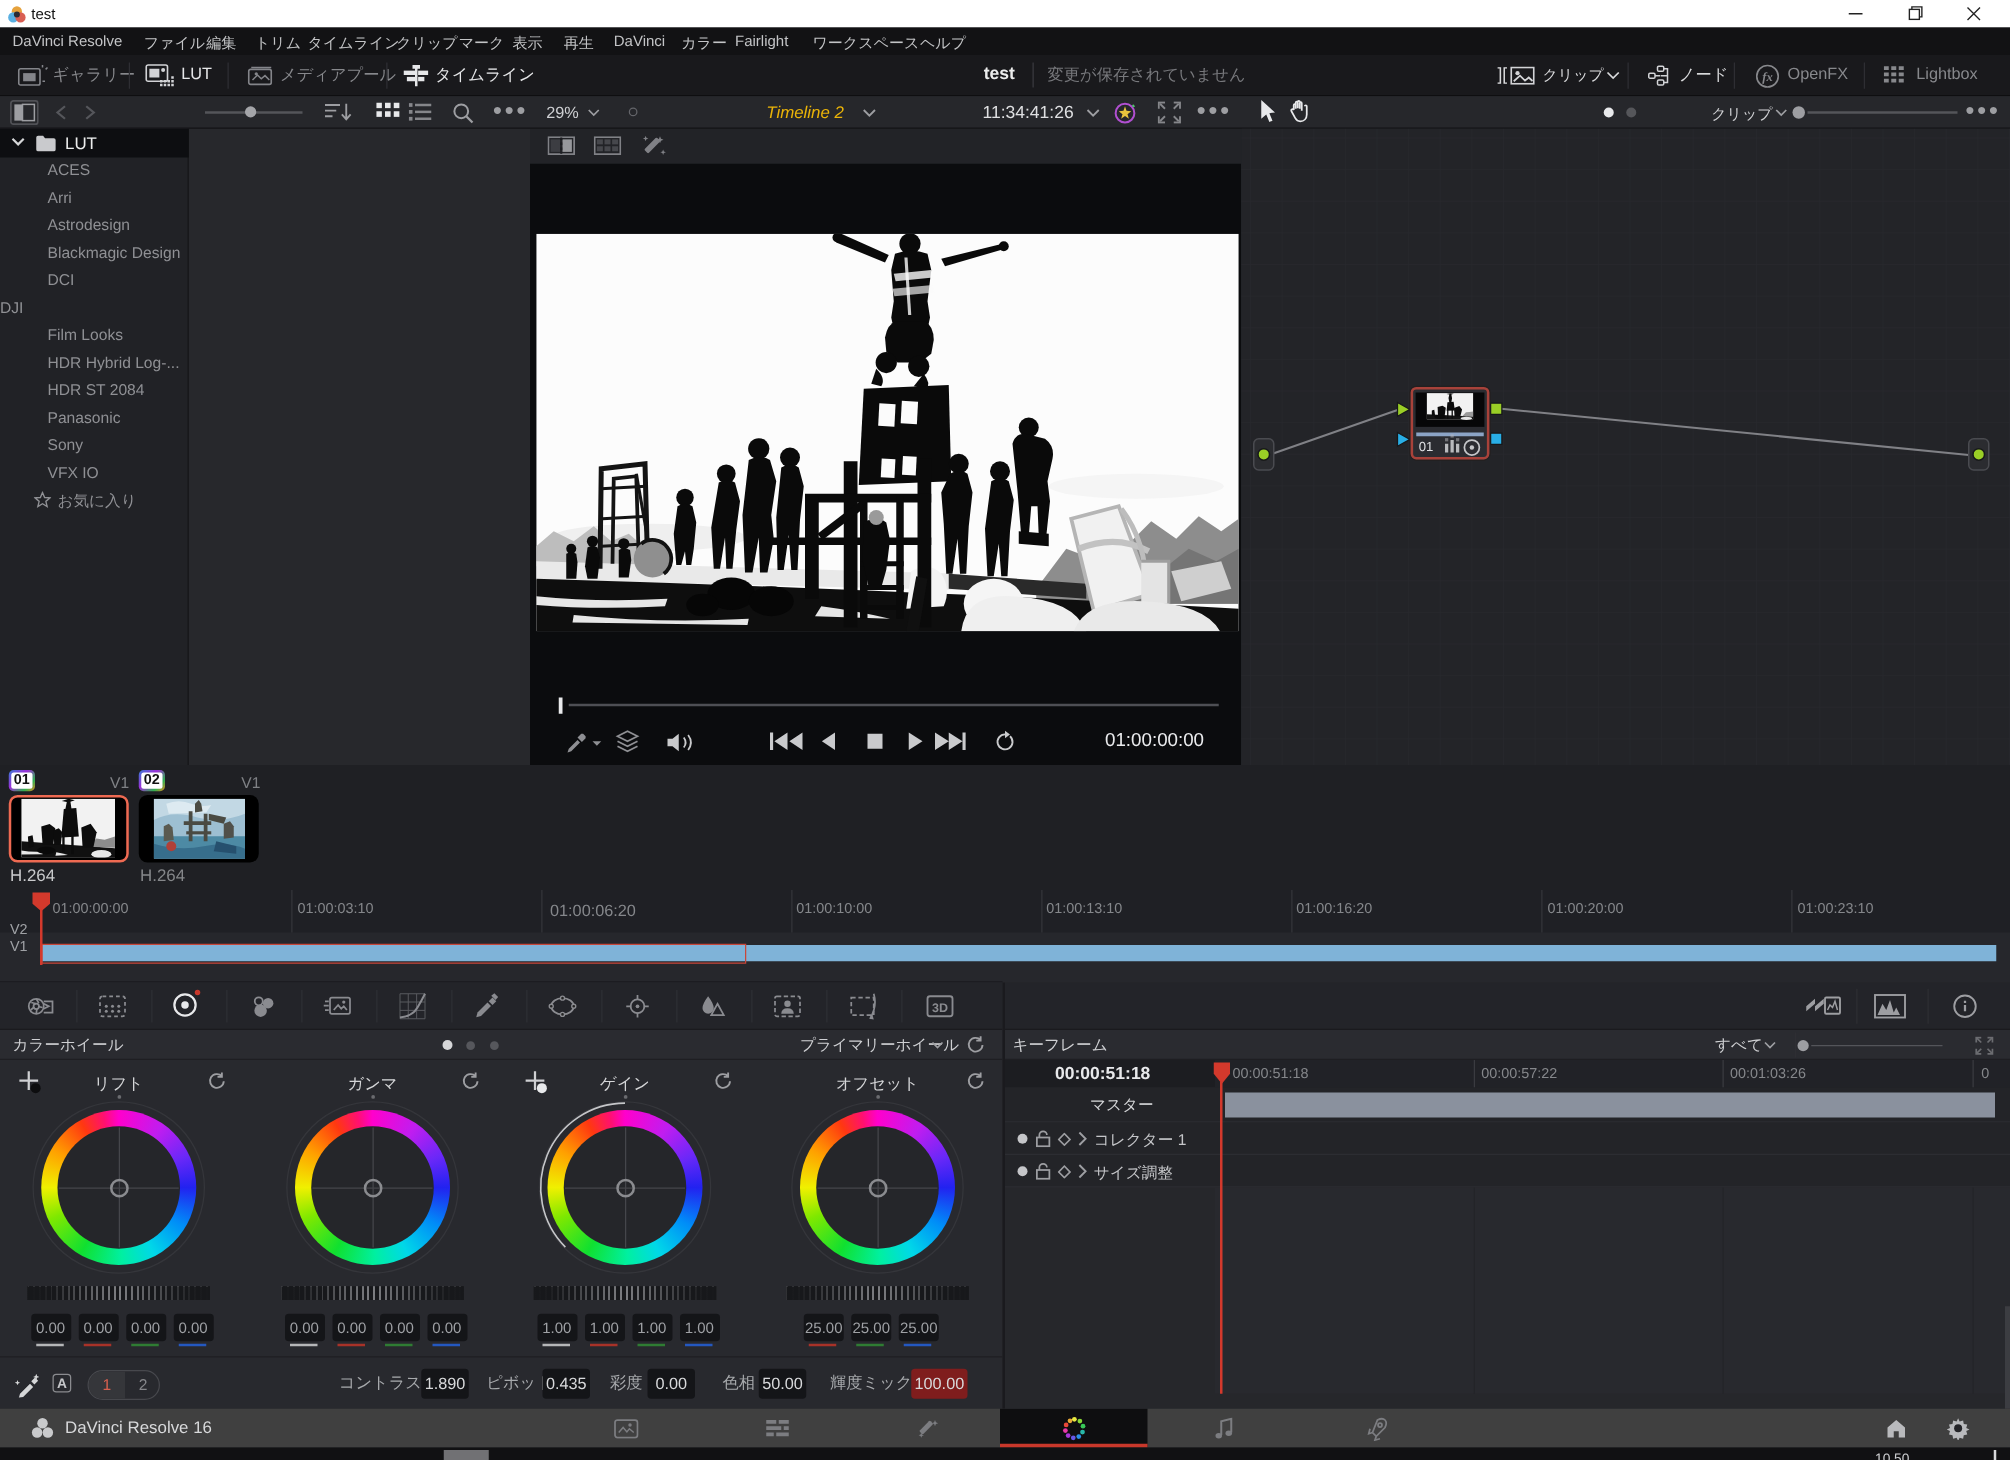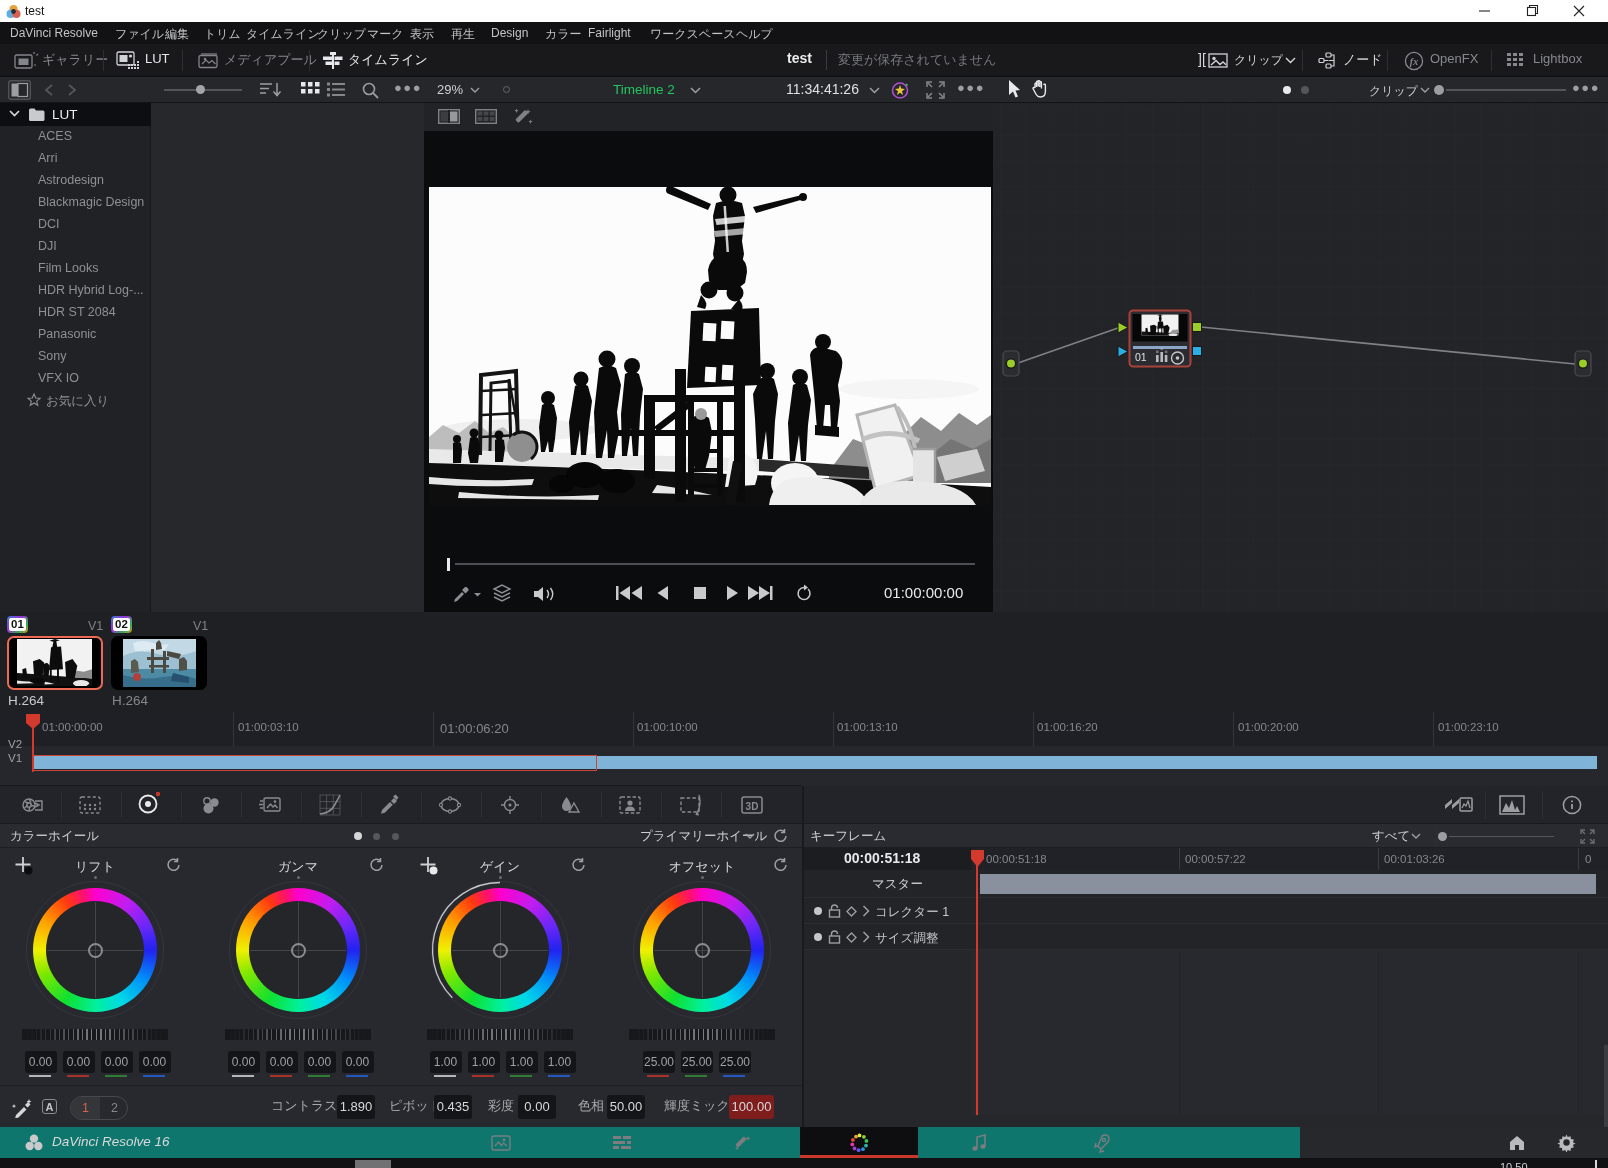--- a/index.html
+++ b/index.html
@@ -30,21 +30,21 @@
 <div class="abs" id="menubar" style="left:0;top:22px;width:1608px;height:22px;background:#121214;font-size:12px;color:#c3c4c6;">
   <div class="abs" style="left:10px;top:4px;">DaVinci Resolve</div>
   <div class="abs" style="left:115px;top:4px;">ファイル</div>
   <div class="abs" style="left:165px;top:4px;">編集</div>
   <div class="abs" style="left:204px;top:4px;">トリム</div>
   <div class="abs" style="left:246px;top:4px;">タイムライン</div>
   <div class="abs" style="left:317px;top:4px;">クリップ</div>
   <div class="abs" style="left:367px;top:4px;">マーク</div>
   <div class="abs" style="left:410px;top:4px;text-align:center;">表示</div>
   <div class="abs" style="left:451px;top:4px;">再生</div>
-  <div class="abs" style="left:491px;top:4px;">Design</div>
+  <div class="abs" style="left:491px;top:4px;">DaVinci</div>
   <div class="abs" style="left:545px;top:4px;">カラー</div>
   <div class="abs" style="left:588px;top:4px;">Fairlight</div>
   <div class="abs" style="left:650px;top:4px;">ワークスペース</div>
   <div class="abs" style="left:736px;top:4px;">ヘルプ</div>
 </div>
 
 <div class="abs" id="row2" style="left:0;top:44px;width:1608px;height:33px;background:#19191c;border-bottom:1px solid #0e0e10;font-size:13px;">
   <svg class="abs" style="left:14px;top:7px" width="26" height="19" viewBox="0 0 26 19">
     <rect x="1" y="4" width="17" height="13" rx="1.5" fill="none" stroke="#84858a" stroke-width="1.3"></rect>
     <rect x="4.5" y="7.5" width="10" height="6.5" fill="#84858a"></rect>
@@ -181,21 +181,21 @@
   <svg class="abs" style="left:361px;top:4px" width="19" height="19" viewBox="0 0 19 19">
     <circle cx="8" cy="8" r="5.5" fill="none" stroke="#9d9ea2" stroke-width="1.6"></circle>
         <path d="M12.2 12.2 L17 17" stroke="#9d9ea2" stroke-width="1.8"></path>
   </svg>
   <div class="abs" style="left:394px;top:3px;color:#9d9ea2;font-size:13px;letter-spacing:1.5px;">●●●</div>
   <div class="abs" style="left:437px;top:5px;color:#cfd0d3;font-size:13px;">29%</div>
   <svg class="abs" style="left:470px;top:10px" width="10" height="7" viewBox="0 0 10 7">
         <path d="M1 1 l4 4 4-4" stroke="#9d9ea2" stroke-width="1.4" fill="none"></path>
       </svg>
   <div class="abs" style="left:503px;top:9px;width:7px;height:7px;border-radius:50%;border:1.3px solid #64656a;"></div>
-  <div class="abs" style="left:613px;top:5px;color:#22c55e;font-size:13.5px;">Timeline 2</div>
+  <div class="abs" style="left:613px;top:5px;color:#eab308;font-size:13.5px;font-style:italic;">Timeline 2</div>
   <svg class="abs" style="left:690px;top:10px" width="11" height="8" viewBox="0 0 11 8">
         <path d="M1 1 l4.5 4.5 L10 1" stroke="#9d9ea2" stroke-width="1.5" fill="none"></path>
       </svg>
   <div class="abs" style="left:786px;top:4px;color:#dfe0e2;font-size:14px;">11:34:41:26</div>
   <svg class="abs" style="left:869px;top:10px" width="11" height="8" viewBox="0 0 11 8">
         <path d="M1 1 l4.5 4.5 L10 1" stroke="#9d9ea2" stroke-width="1.5" fill="none"></path>
       </svg>
   <svg class="abs" style="left:889px;top:3px" width="22" height="21" viewBox="0 0 22 21">
     <circle cx="11" cy="10.5" r="7.5" fill="none" stroke="#b04fd0" stroke-width="1.6"></circle>
     <path d="M11 5 l1.2 3.6 3.8 0.3 -3 2.4 1.1 3.7 -3.1-2.2 -3.1 2.2 1.1-3.7 -3-2.4 3.8-0.3 z" fill="#e8c33c"></path>
@@ -234,21 +234,21 @@
       <path d="M1 3 q0-1.5 1.5-1.5 h4 l1.5 2 h7 q1.5 0 1.5 1.5 v7.5 q0 1.5 -1.5 1.5 h-12.5 q-1.5 0 -1.5-1.5 z" fill="#c9cacd"></path>
     </svg>
     <div class="abs" style="left:52px;top:4px;color:#eceded;font-size:13.5px;">LUT</div>
   </div>
   <div id="lutlist" style="position:absolute;left:0;top:26px;width:151px;color:#8f9094;font-size:12.5px;">
     <div style="height:22px;padding-left:38px;">ACES</div>
     <div style="height:22px;padding-left:38px;">Arri</div>
     <div style="height:22px;padding-left:38px;">Astrodesign</div>
     <div style="height:22px;padding-left:38px;">Blackmagic Design</div>
     <div style="height:22px;padding-left:38px;">DCI</div>
-    <div style="height:22px;padding-left:38px;">DJI</div>
+    <div style="height:22px;">DJI</div>
     <div style="height:22px;padding-left:38px;">Film Looks</div>
     <div style="height:22px;padding-left:38px;">HDR Hybrid Log-...</div>
     <div style="height:22px;padding-left:38px;">HDR ST 2084</div>
     <div style="height:22px;padding-left:38px;">Panasonic</div>
     <div style="height:22px;padding-left:38px;">Sony</div>
     <div style="height:22px;padding-left:38px;">VFX IO</div>
   </div>
   <svg class="abs" style="left:27px;top:290px" width="14" height="14" viewBox="0 0 14 14">
     <path d="M7 1 l1.7 4 4.3 0.3 -3.3 2.8 1 4.2 -3.7-2.3 -3.7 2.3 1-4.2 L1 5.3 l4.3-0.3 z" fill="none" stroke="#8f9094" stroke-width="1.1"></path>
   </svg>
@@ -904,21 +904,21 @@
   </div>
   <div class="abs" style="left:168px;top:164px;width:638px;height:165px;background:#28292e;">
     <div class="abs" style="left:207px;top:0;width:1px;height:165px;background:#232428;"></div>
     <div class="abs" style="left:406px;top:0;width:1px;height:165px;background:#232428;"></div>
     <div class="abs" style="left:606px;top:0;width:1px;height:165px;background:#232428;"></div>
   </div>
   <div class="abs" style="left:172px;top:79px;width:1.5px;height:250px;background:#d3392c;"></div>
   <div class="abs" style="left:800px;top:259px;width:6px;height:82px;background:#3c3d42;"></div>
 </div>
 
-<div class="abs" id="statusbar" style="left:0;top:1127px;width:1300px;height:31px;background:#0f766e;font-style:italic;">
+<div class="abs" id="statusbar" style="left:0;top:1127px;width:1608px;height:31px;background:#404040;">
   <svg class="abs" style="left:25px;top:7px" width="18" height="17" viewBox="0 0 18 17">
     <circle cx="9" cy="4.6" r="4.2" fill="#c9cacc"></circle>
     <circle cx="4.7" cy="12" r="4.2" fill="#c9cacc"></circle>
     <circle cx="13.3" cy="12" r="4.2" fill="#c9cacc"></circle>
   </svg>
   <div class="abs" style="left:52px;top:7px;color:#d8d9db;font-size:13.5px;">DaVinci Resolve 16</div>
   <svg class="abs" style="left:491px;top:8px" width="20" height="16" viewBox="0 0 20 16">
     <rect x="1" y="1" width="18" height="14" rx="2" fill="none" stroke="#7c7d81" stroke-width="1.4"></rect>
     <path d="M4 11 l3.5-4 3 3.5 2-2.5 3.5 3" stroke="#7c7d81" stroke-width="1.2" fill="none"></path>
         <circle cx="13" cy="5" r="1.4" fill="#7c7d81"></circle>

